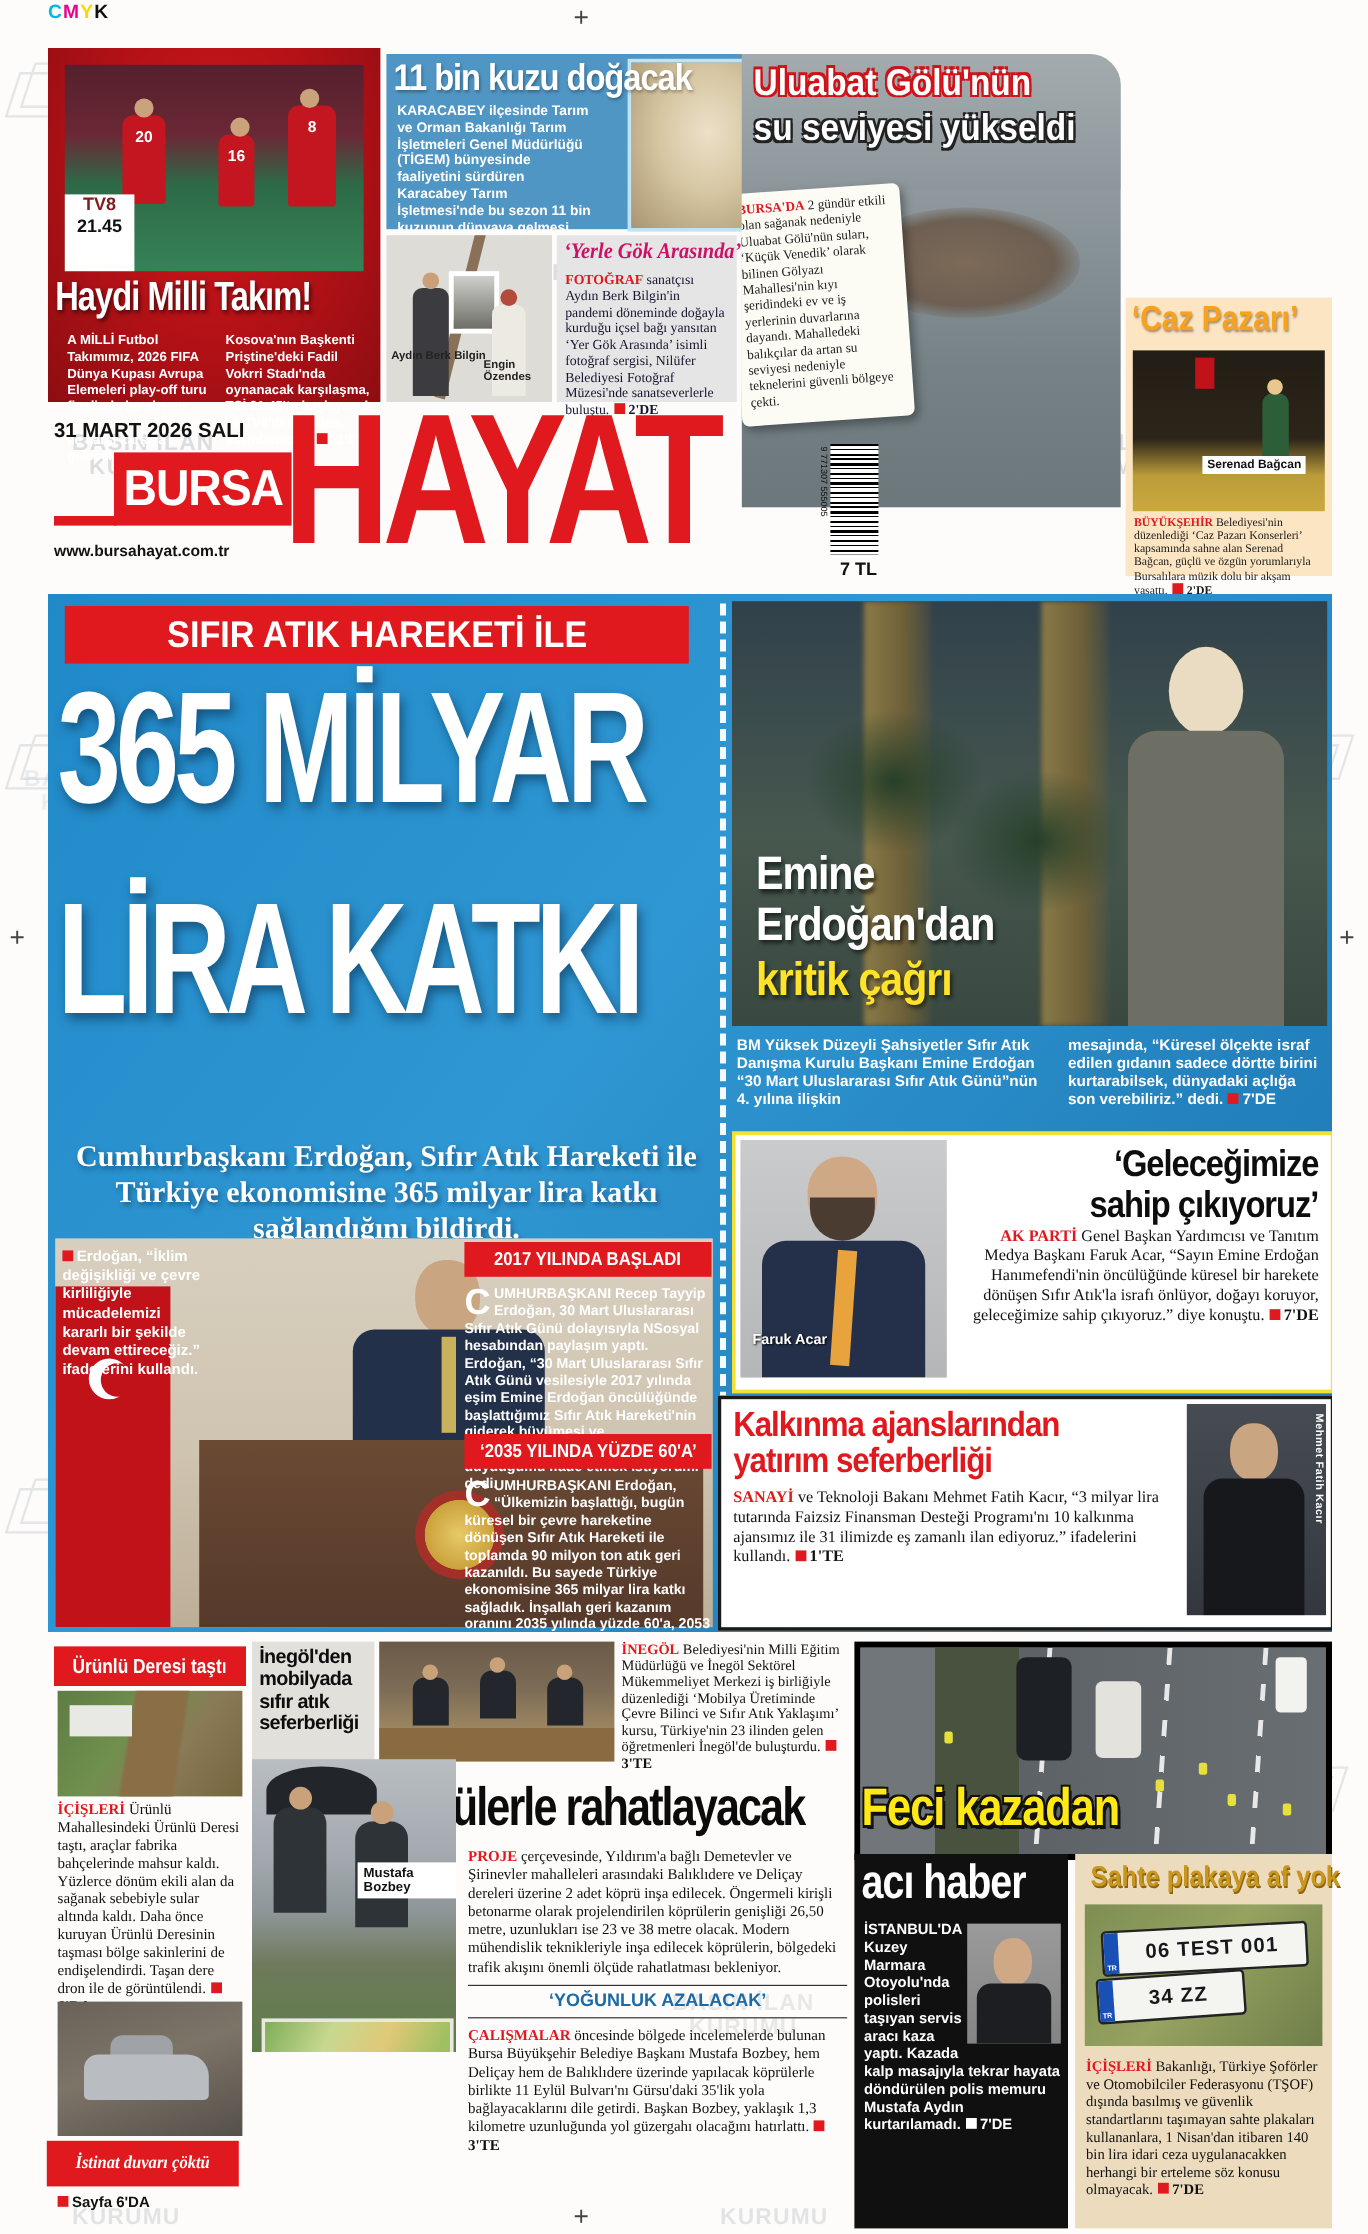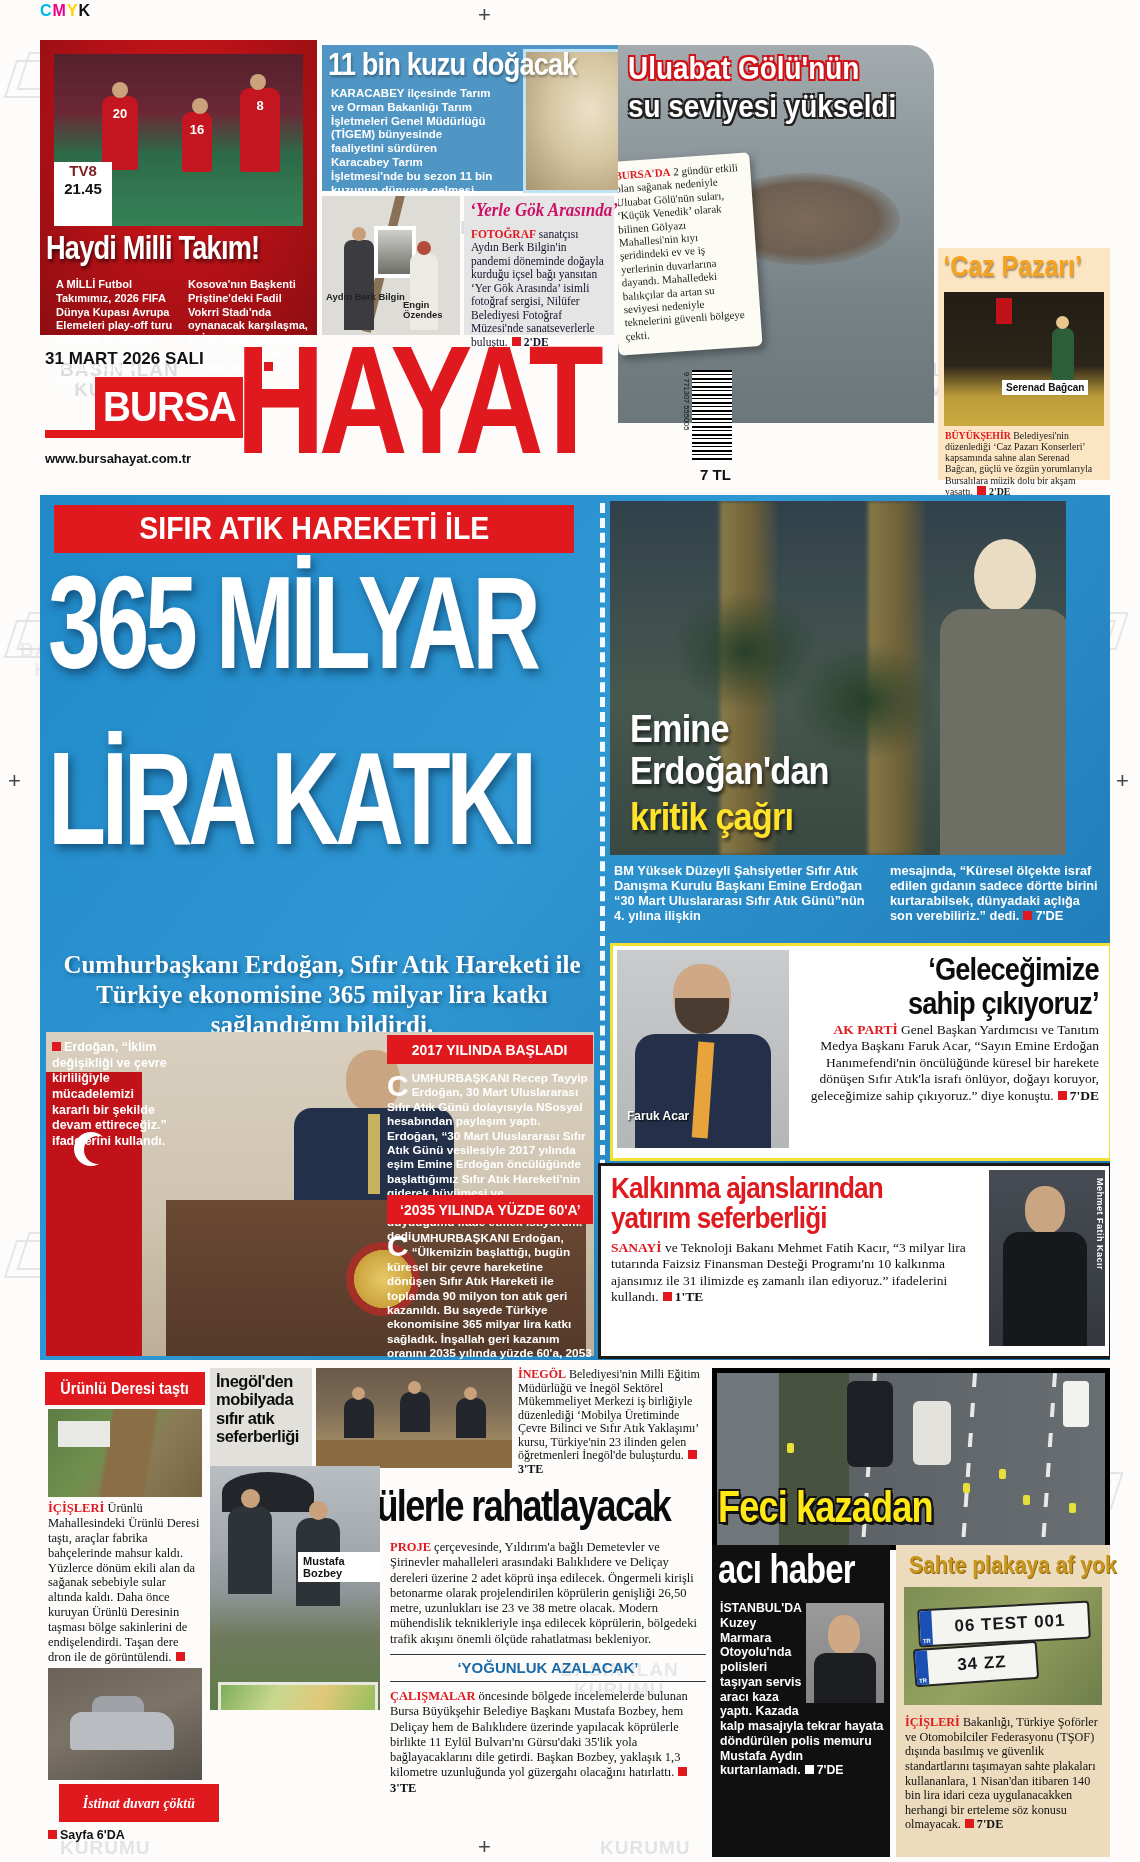--- a/index.html
+++ b/index.html
@@ -144,21 +144,21 @@
   #erd-emblem{position:absolute;left:180px;top:42px;width:74px;height:74px;border-radius:50%;
       background:radial-gradient(circle,#e8c967 0%,#caa23c 55%,#a33028 56%,#a33028 100%);}
   #divider{position:absolute;left:560px;top:8px;height:846px;border-left:5px dashed rgba(255,255,255,.95);}
   .redbanner{position:absolute;left:347px;width:206px;height:29px;background:#e0191f;color:#fff;
       font-weight:bold;font-size:15.5px;text-align:center;line-height:29px;white-space:nowrap;}
   .redbanner span{display:inline-block;transform:scaleX(.9);}
   .bluecoltext{position:absolute;left:347px;width:206px;color:#fff;font-weight:bold;font-size:11.8px;
       line-height:1.22;text-align:left;}
   .dropcap{float:left;font-size:30px;line-height:.85;font-weight:bold;margin:2px 3px 0 0;}
   
-  #photo-emine{left:570px;top:6px;width:456px;height:354px;
+  #photo-emine{left:570px;top:6px;width:496px;height:354px;
       background:linear-gradient(180deg,#31414b 0%,#47584f 55%,#394840 100%);}
   .curtain{position:absolute;top:0;width:56px;height:100%;background:
       linear-gradient(90deg,#8a7a48 0%,#6e6038 60%,rgba(110,96,56,.2) 100%);filter:blur(2px);}
   .palm{position:absolute;width:150px;height:120px;border-radius:50%;
       background:radial-gradient(ellipse,#27402a 0%,rgba(39,64,42,0) 70%);}
   #emine-fig-head{position:absolute;left:364px;top:38px;width:62px;height:74px;border-radius:50%;
       background:#e9dcc3;}
   #emine-fig-body{position:absolute;left:330px;top:108px;width:130px;height:250px;
       border-radius:24px 24px 0 0;background:#6e6f64;}
   .emine-h{position:absolute;left:20px;color:#fff;font-weight:bold;font-size:39px;line-height:1.02;
@@ -209,21 +209,21 @@
       transform:rotate(9deg);filter:blur(1px);}
   #flood-bldg{position:absolute;left:10px;top:12px;width:52px;height:26px;background:#e8e8e4;}
   #urunlu-body{position:absolute;left:48px;top:1501px;width:154px;
       font-family:"Liberation Serif",serif;font-size:12.5px;line-height:1.19;color:#111;}
   #photo-car{left:48px;top:1668px;width:154px;height:112px;background:
       linear-gradient(160deg,#6a6258 0%,#7d7468 45%,#55504a 100%);}
   #car-body{position:absolute;left:22px;top:44px;width:104px;height:38px;border-radius:12px 18px 4px 4px;
       background:#b9bcc0;}
   #car-roof{position:absolute;left:44px;top:28px;width:52px;height:22px;border-radius:10px 10px 0 0;
       background:#9fa3a8;}
-  #istinat-banner{left:59px;top:1784px;width:160px;height:38px;font-size:15px;line-height:38px;}
+  #istinat-banner{left:39px;top:1784px;width:160px;height:38px;font-size:15px;line-height:38px;}
   #istinat-banner span{display:inline-block;font-family:"Liberation Serif",serif;font-style:italic;
       transform:scaleX(.92);white-space:nowrap;}
   #istinat-ref{left:48px;top:1828px;font-size:12.5px;font-weight:bold;color:#111;}
   #inegol-panel{left:210px;top:1368px;width:102px;height:100px;background:#e2e0da;}
   #inegol-panel div{padding:4px 6px;font-weight:bold;font-size:16.5px;line-height:1.12;color:#0d0d0d;
       letter-spacing:-.5px;}
   #photo-meeting{left:316px;top:1368px;width:196px;height:100px;background:
       linear-gradient(180deg,#6a5a48 0%,#7d6c56 40%,#9a8460 70%,#b49a6c 100%);}
   .mtg-fig{position:absolute;width:30px;height:40px;border-radius:10px 10px 0 0;background:#23262c;}
   .mtg-fig:before{content:"";position:absolute;left:8px;top:-11px;width:13px;height:13px;

